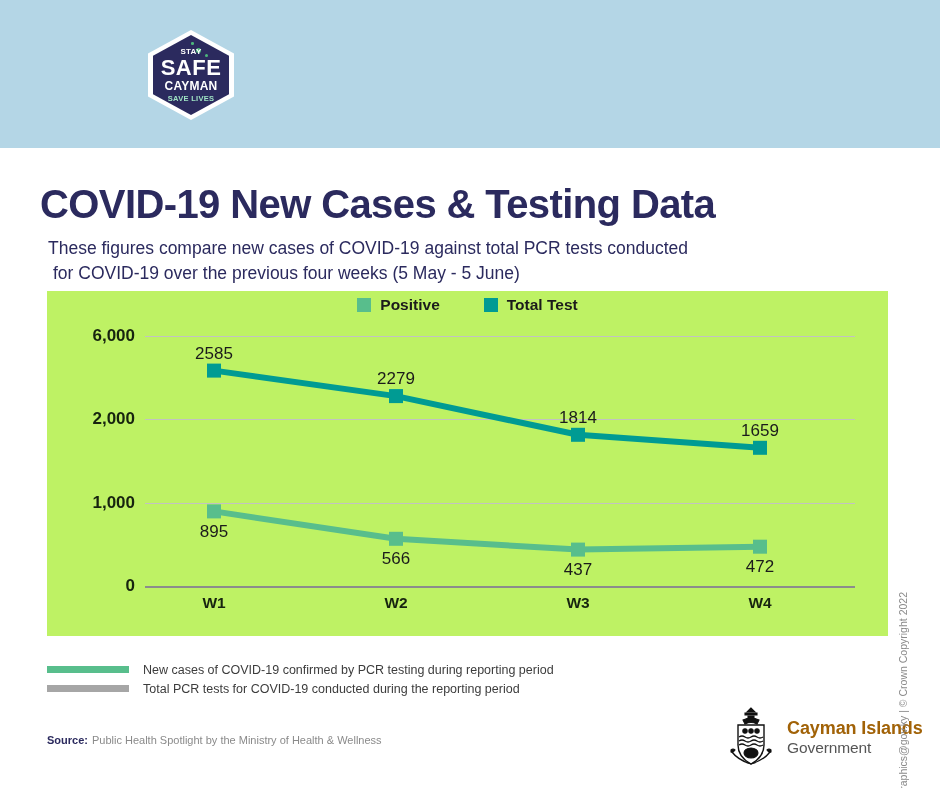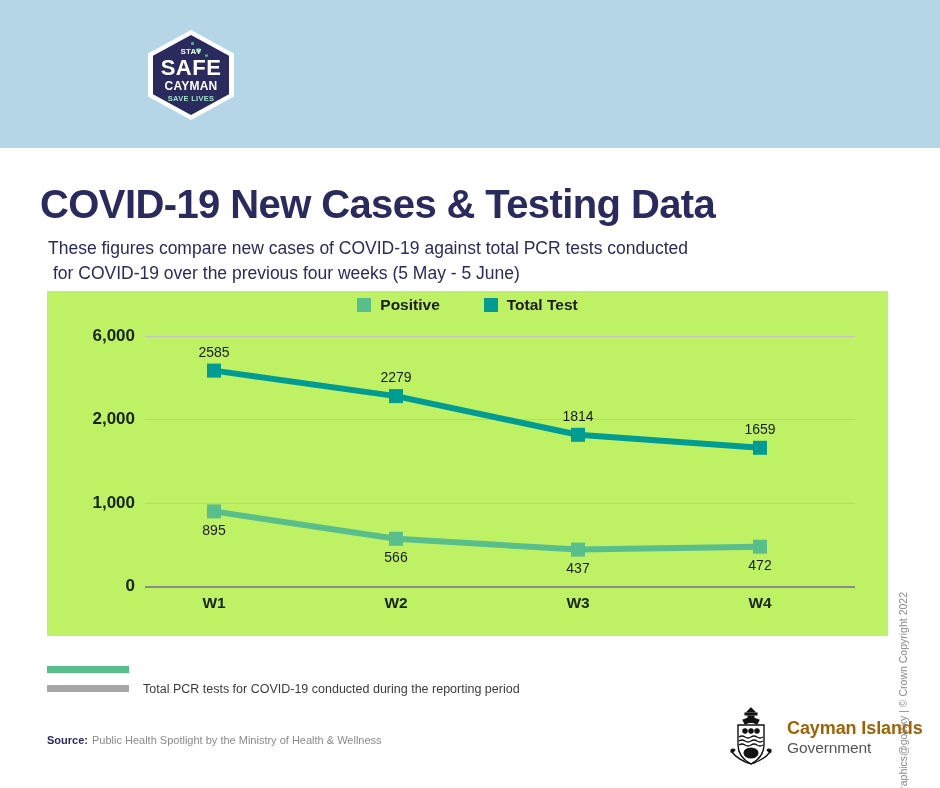--- a/index.html
+++ b/index.html
@@ -171,21 +171,21 @@
     position: absolute;
     top: 303px;
     width: 80px;
     text-align: center;
     font-size: 15.5px;
     font-weight: bold;
     color: #17240f;
   }
   .pt-label {
     position: absolute;
-    font-size: 14px;
+    font-size: 17px;
     color: #1b1b1b;
     white-space: nowrap;
     transform: translateX(-50%);
   }
   #svg-lines {
     position: absolute;
     left: 0; top: 0;
   }
 
   
@@ -346,20 +346,21 @@
     <div class="xtick" style="left:309px">W2</div>
     <div class="xtick" style="left:491px">W3</div>
     <div class="xtick" style="left:673px">W4</div>
 
   </div>
 </div>
 
 <div id="footer-key">
   <div class="key-row">
     <span class="key-bar" style="background:#58be8c"></span>
+    <span class="key-text">New cases  of COVID-19 confirmed by PCR testing  during reporting period</span>
   </div>
   <div class="key-row">
     <span class="key-bar" style="background:#a6a6a6"></span>
     <span class="key-text">Total PCR tests for COVID-19 conducted during the reporting period</span>
   </div>
 </div>
 
 <div id="source-line">
   <span id="source-label">Source:</span><span id="source-text">Public Health Spotlight by the Ministry of Health &amp; Wellness</span>
 </div>

